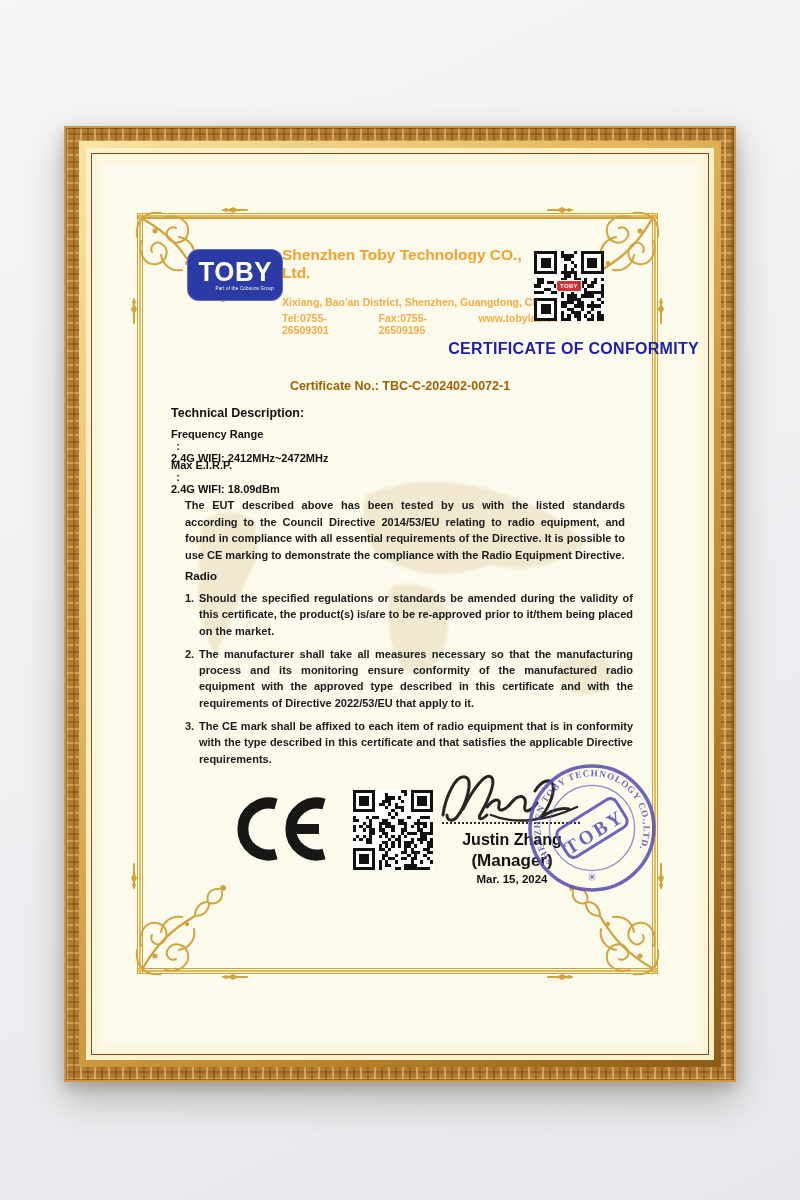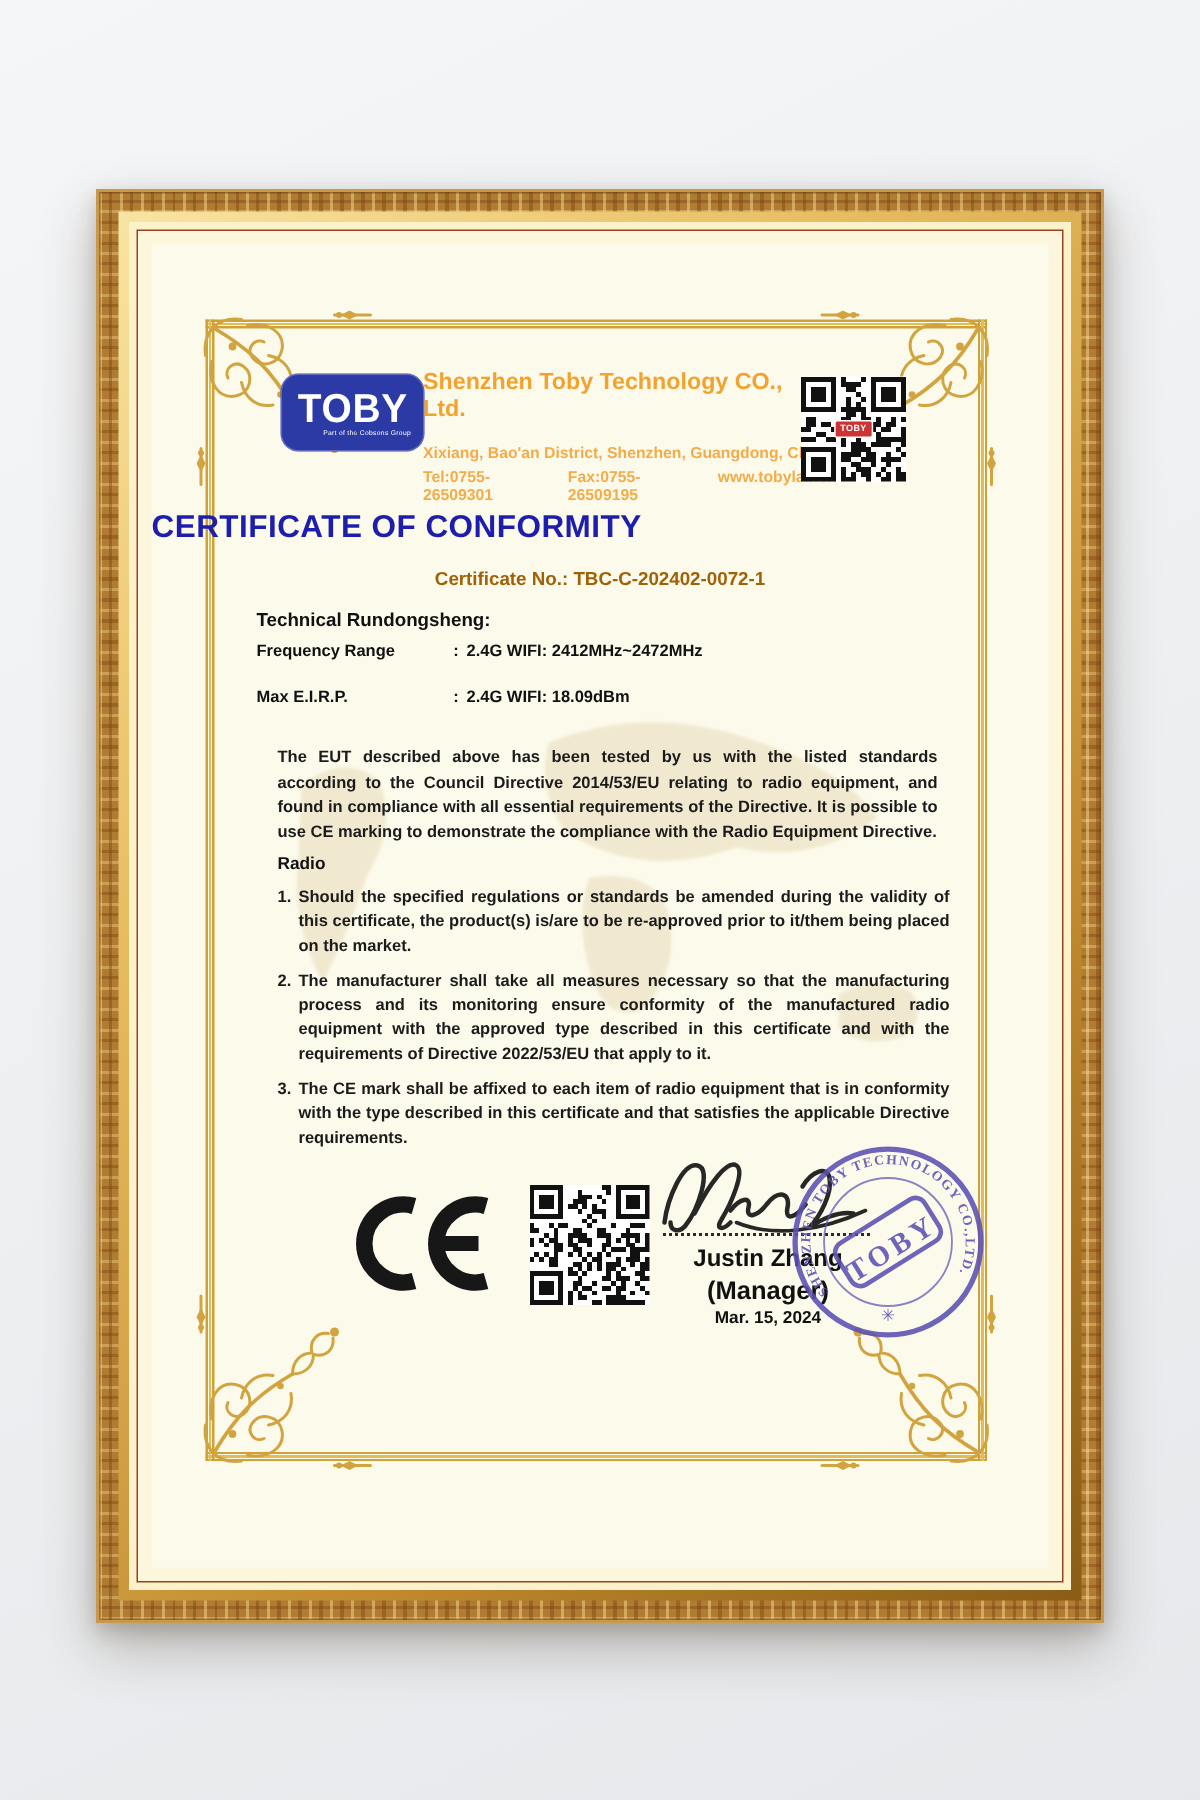--- a/index.html
+++ b/index.html
@@ -58,24 +58,24 @@
   .contact{left:181px;top:149px;width:290px;font-size:10.5px;font-weight:bold;color:#F4AC4A;display:flex;justify-content:space-between;}
   .contact span{margin-right:14px;}
   .qr{background:#fff;}
   .qr-header{left:433px;top:88px;width:70px;height:70px;}
   .qr-footer{left:252px;top:627px;width:80px;height:80px;}
   .qr-badge{
     position:absolute;left:50%;top:50%;transform:translate(-50%,-50%);
     background:#CC3333;color:#fff;font-size:6px;font-weight:bold;
     padding:2px 3px;border:1.5px solid #fff;border-radius:2px;letter-spacing:.3px;
   }
-  .doc-title{left:0;top:177px;width:100%;text-align:left;font-size:21px;font-weight:bold;color:#1E1EAE;letter-spacing:.3px;}
+  .doc-title{left:0;top:177px;width:100%;text-align:right;font-size:16px;font-weight:bold;color:#1E1EAE;letter-spacing:.3px;}
   .cert-no{left:0;top:216px;width:100%;text-align:center;font-size:12.5px;font-weight:bold;color:#a16207;}
   .tech-head{left:70px;top:243px;font-size:12.5px;font-weight:bold;color:#111;}
-  .tech-row{left:70px;width:430px;font-size:11px;font-weight:bold;color:#111;display:flex;}
+  .tech-row{left:70px;width:430px;font-size:11px;font-weight:bold;color:#111;display:flex;flex-direction:column;}
   .tech-row .lbl{width:126px;}
   .tech-row .sep{width:14px;text-align:center;}
   .body-par{left:84px;top:334px;width:440px;font-size:11px;font-weight:bold;color:#1b1b1b;line-height:16.5px;text-align:justify;}
   .notes-head{left:84px;top:407px;font-size:11.5px;font-weight:bold;color:#111;}
   .notes{left:84px;top:427px;width:448px;}
   .note{display:flex;margin-bottom:7px;font-size:11px;font-weight:bold;color:#1b1b1b;line-height:16.3px;text-align:justify;}
   .note .num{flex:0 0 14px;}
   .note .txt{flex:1;}
   .watermark{left:40px;top:300px;width:520px;height:290px;opacity:.38;filter:blur(1.2px);}
   .ce{left:134px;top:630px;width:94px;height:72px;}
@@ -168,21 +168,21 @@
     <div class="abs qr qr-header" id="qr-header">
         <svg viewBox="0 0 21 21" shape-rendering="crispEdges" style="width: 100%; height: 100%; display: block;">
           <path d="M0 0h1v1h-1zM1 0h1v1h-1zM2 0h1v1h-1zM3 0h1v1h-1zM4 0h1v1h-1zM5 0h1v1h-1zM6 0h1v1h-1zM8 0h1v1h-1zM12 0h1v1h-1zM14 0h1v1h-1zM15 0h1v1h-1zM16 0h1v1h-1zM17 0h1v1h-1zM18 0h1v1h-1zM19 0h1v1h-1zM20 0h1v1h-1zM0 1h1v1h-1zM6 1h1v1h-1zM8 1h1v1h-1zM9 1h1v1h-1zM10 1h1v1h-1zM11 1h1v1h-1zM14 1h1v1h-1zM20 1h1v1h-1zM0 2h1v1h-1zM2 2h1v1h-1zM3 2h1v1h-1zM4 2h1v1h-1zM6 2h1v1h-1zM9 2h1v1h-1zM10 2h1v1h-1zM14 2h1v1h-1zM16 2h1v1h-1zM17 2h1v1h-1zM18 2h1v1h-1zM20 2h1v1h-1zM0 3h1v1h-1zM2 3h1v1h-1zM3 3h1v1h-1zM4 3h1v1h-1zM6 3h1v1h-1zM11 3h1v1h-1zM14 3h1v1h-1zM16 3h1v1h-1zM17 3h1v1h-1zM18 3h1v1h-1zM20 3h1v1h-1zM0 4h1v1h-1zM2 4h1v1h-1zM3 4h1v1h-1zM4 4h1v1h-1zM6 4h1v1h-1zM9 4h1v1h-1zM12 4h1v1h-1zM14 4h1v1h-1zM16 4h1v1h-1zM17 4h1v1h-1zM18 4h1v1h-1zM20 4h1v1h-1zM0 5h1v1h-1zM6 5h1v1h-1zM9 5h1v1h-1zM11 5h1v1h-1zM14 5h1v1h-1zM20 5h1v1h-1zM0 6h1v1h-1zM1 6h1v1h-1zM2 6h1v1h-1zM3 6h1v1h-1zM4 6h1v1h-1zM5 6h1v1h-1zM6 6h1v1h-1zM8 6h1v1h-1zM9 6h1v1h-1zM10 6h1v1h-1zM11 6h1v1h-1zM12 6h1v1h-1zM14 6h1v1h-1zM15 6h1v1h-1zM16 6h1v1h-1zM17 6h1v1h-1zM18 6h1v1h-1zM19 6h1v1h-1zM20 6h1v1h-1zM9 7h1v1h-1zM10 7h1v1h-1zM12 7h1v1h-1zM1 8h1v1h-1zM2 8h1v1h-1zM8 8h1v1h-1zM9 8h1v1h-1zM12 8h1v1h-1zM13 8h1v1h-1zM15 8h1v1h-1zM18 8h1v1h-1zM20 8h1v1h-1zM1 9h1v1h-1zM2 9h1v1h-1zM4 9h1v1h-1zM5 9h1v1h-1zM7 9h1v1h-1zM8 9h1v1h-1zM9 9h1v1h-1zM11 9h1v1h-1zM14 9h1v1h-1zM15 9h1v1h-1zM17 9h1v1h-1zM18 9h1v1h-1zM0 10h1v1h-1zM1 10h1v1h-1zM6 10h1v1h-1zM7 10h1v1h-1zM8 10h1v1h-1zM14 10h1v1h-1zM16 10h1v1h-1zM17 10h1v1h-1zM20 10h1v1h-1zM3 11h1v1h-1zM4 11h1v1h-1zM8 11h1v1h-1zM10 11h1v1h-1zM12 11h1v1h-1zM15 11h1v1h-1zM20 11h1v1h-1zM0 12h1v1h-1zM1 12h1v1h-1zM2 12h1v1h-1zM5 12h1v1h-1zM6 12h1v1h-1zM8 12h1v1h-1zM11 12h1v1h-1zM15 12h1v1h-1zM16 12h1v1h-1zM17 12h1v1h-1zM18 12h1v1h-1zM19 12h1v1h-1zM20 12h1v1h-1zM8 13h1v1h-1zM10 13h1v1h-1zM11 13h1v1h-1zM12 13h1v1h-1zM14 13h1v1h-1zM15 13h1v1h-1zM16 13h1v1h-1zM17 13h1v1h-1zM20 13h1v1h-1zM0 14h1v1h-1zM1 14h1v1h-1zM2 14h1v1h-1zM3 14h1v1h-1zM4 14h1v1h-1zM5 14h1v1h-1zM6 14h1v1h-1zM10 14h1v1h-1zM11 14h1v1h-1zM12 14h1v1h-1zM13 14h1v1h-1zM19 14h1v1h-1zM0 15h1v1h-1zM6 15h1v1h-1zM8 15h1v1h-1zM9 15h1v1h-1zM10 15h1v1h-1zM11 15h1v1h-1zM13 15h1v1h-1zM14 15h1v1h-1zM17 15h1v1h-1zM20 15h1v1h-1zM0 16h1v1h-1zM2 16h1v1h-1zM3 16h1v1h-1zM4 16h1v1h-1zM6 16h1v1h-1zM8 16h1v1h-1zM9 16h1v1h-1zM12 16h1v1h-1zM13 16h1v1h-1zM14 16h1v1h-1zM16 16h1v1h-1zM17 16h1v1h-1zM18 16h1v1h-1zM19 16h1v1h-1zM0 17h1v1h-1zM2 17h1v1h-1zM3 17h1v1h-1zM4 17h1v1h-1zM6 17h1v1h-1zM10 17h1v1h-1zM11 17h1v1h-1zM14 17h1v1h-1zM17 17h1v1h-1zM0 18h1v1h-1zM2 18h1v1h-1zM3 18h1v1h-1zM4 18h1v1h-1zM6 18h1v1h-1zM8 18h1v1h-1zM11 18h1v1h-1zM12 18h1v1h-1zM13 18h1v1h-1zM16 18h1v1h-1zM19 18h1v1h-1zM0 19h1v1h-1zM6 19h1v1h-1zM8 19h1v1h-1zM10 19h1v1h-1zM12 19h1v1h-1zM13 19h1v1h-1zM15 19h1v1h-1zM17 19h1v1h-1zM19 19h1v1h-1zM20 19h1v1h-1zM0 20h1v1h-1zM1 20h1v1h-1zM2 20h1v1h-1zM3 20h1v1h-1zM4 20h1v1h-1zM5 20h1v1h-1zM6 20h1v1h-1zM8 20h1v1h-1zM9 20h1v1h-1zM10 20h1v1h-1zM13 20h1v1h-1zM16 20h1v1h-1zM17 20h1v1h-1zM19 20h1v1h-1zM20 20h1v1h-1z" fill="#111"></path>
         </svg>
       <div class="qr-badge">TOBY</div>
     </div>
 
     <div class="abs doc-title">CERTIFICATE OF CONFORMITY</div>
     <div class="abs cert-no">Certificate No.: TBC-C-202402-0072-1</div>
 
-    <div class="abs tech-head">Technical Rundongsheng:</div>
+    <div class="abs tech-head">Technical Description:</div>
     <div class="abs tech-row" style="top:265px">
       <span class="lbl">Frequency Range</span>
       <span class="sep">:</span>
       <span class="val">2.4G WIFI: 2412MHz~2472MHz</span>
     </div>
     <div class="abs tech-row" style="top:296px">
       <span class="lbl">Max E.I.R.P.</span>
       <span class="sep">:</span>
       <span class="val">2.4G WIFI: 18.09dBm</span>
     </div>

